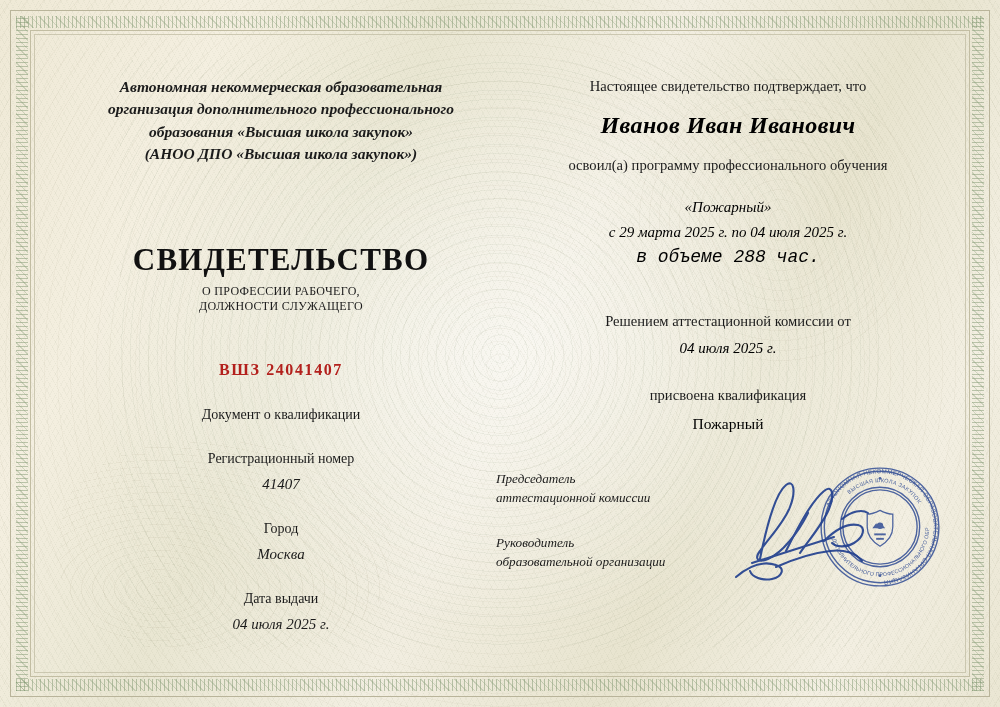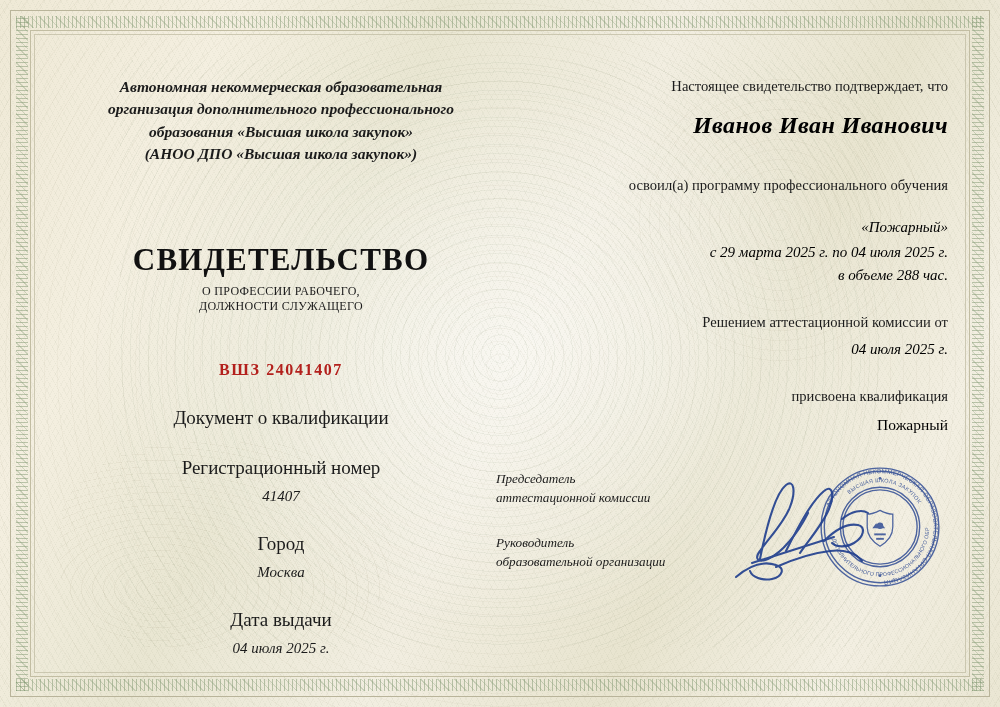--- a/index.html
+++ b/index.html
@@ -97,21 +97,21 @@
     left: 20px;
     top: 14px;
     width: 430px;
     text-align: center;
   }
   .col-right {
     position: absolute;
     right: 6px;
     top: 14px;
     width: 440px;
-    text-align: right;
+    text-align: center;
   }
 
   .org-block {
     font-style: italic;
     font-weight: bold;
     font-size: 15.5px;
     line-height: 1.45;
     color: #1b1b1b;
     text-align: center;
     margin-top: 16px;
@@ -139,56 +139,57 @@
     font-weight: bold;
     font-size: 16px;
     letter-spacing: 1.6px;
   }
 
   .left-field {
     margin-top: 28px;
     font-size: 15px;
     color: #1b1b1b;
   }
-  .left-field .label { font-size: 19px; }
+  .left-field .label { font-size: 14px; }
   .left-field .value {
     margin-top: 9px;
     font-style: italic;
     font-size: 15px;
   }
 
   .r-line {
     font-size: 14.6px;
     color: #1b1b1b;
     line-height: 1.5;
   }
   .r-name {
     margin-top: 14px;
     font-style: italic;
     font-weight: bold;
     font-size: 24px;
     letter-spacing: 0.4px;
   }
-  .r-gap-1 { margin-top: 36px; }
+  .r-gap-1 { margin-top: 16px; }
   .r-program {
     margin-top: 22px;
     font-style: italic;
     font-size: 15px;
   }
   .r-period {
     margin-top: 8px;
     font-style: italic;
     font-size: 15px;
   }
   .r-volume {
     margin-top: 6px;
     font-style: italic;
-    font-size: 15px;
-  }
-  .r-decision { margin-top: 28px; }
+    font-size: 18px;
+    font-family: Liberation Mono, monospace;
+  }
+  .r-decision { margin-top: 44px; }
   .r-decision-date {
     margin-top: 7px;
     font-style: italic;
     font-size: 15px;
   }
   .r-qual { margin-top: 28px; }
   .r-qual-value {
     margin-top: 8px;
     font-size: 15.5px;
   }

